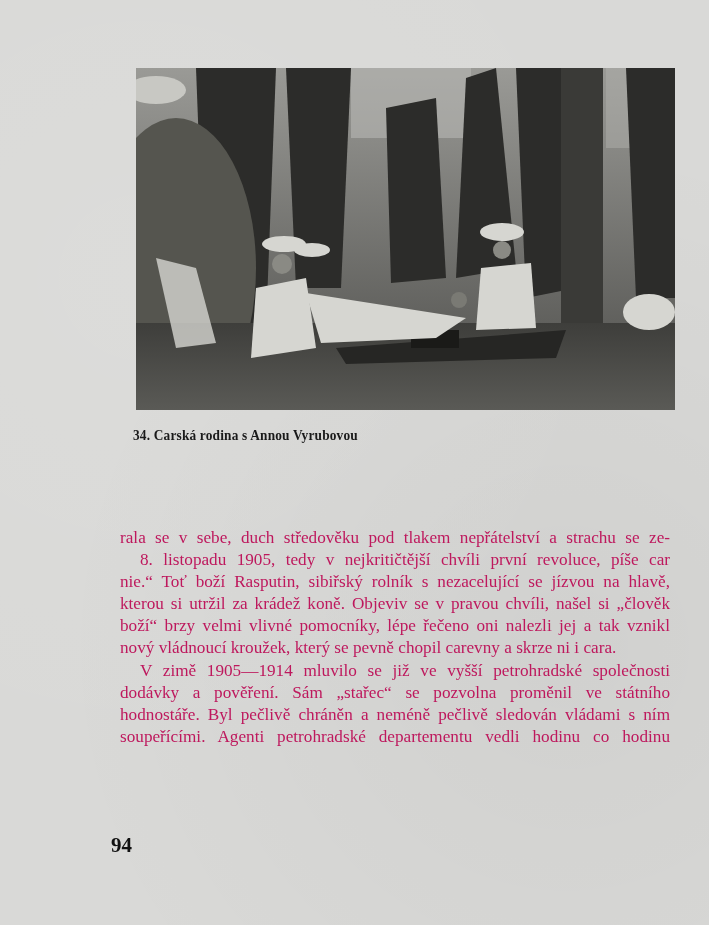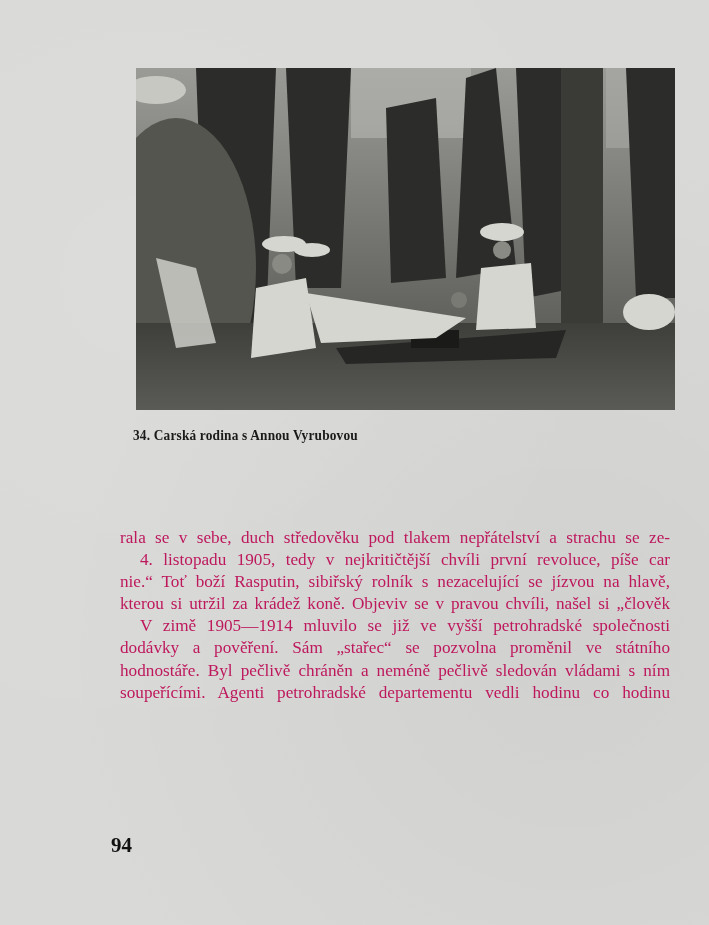--- a/index.html
+++ b/index.html
@@ -96,22 +96,24 @@
       <circle cx="366" cy="182" r="9" fill="#8a8a84"></circle>
       <circle cx="323" cy="232" r="8" fill="#7a7a74"></circle>
     </g>
   </svg>
 </div>
 
 <div class="caption">34. Carská rodina s Annou Vyrubovou</div>
 
 <div class="body-text" id="body-text">
     <span class="line">rala se v sebe, duch středověku pod tlakem nepřátelství a strachu se ze-</span>
-    <span class="line indent">4. listopadu 1905, tedy v nejkritičtější chvíli první revoluce, píše car</span>
+    <span class="line indent">8. listopadu 1905, tedy v nejkritičtější chvíli první revoluce, píše car</span>
     <span class="line">nie.“ Toť boží Rasputin, sibiřský rolník s nezacelující se jízvou na hlavě,</span>
     <span class="line">kterou si utržil za krádež koně. Objeviv se v pravou chvíli, našel si „člověk</span>
+    <span class="line">boží“ brzy velmi vlivné pomocníky, lépe řečeno oni nalezli jej a tak vznikl</span>
+    <span class="line last">nový vládnoucí kroužek, který se pevně chopil carevny a skrze ni i cara.</span>
     <span class="line indent">V zimě 1905—1914 mluvilo se již ve vyšší petrohradské společnosti</span>
     <span class="line">dodávky a pověření. Sám „stařec“ se pozvolna proměnil ve státního</span>
     <span class="line">hodnostáře. Byl pečlivě chráněn a neméně pečlivě sledován vládami s ním</span>
     <span class="line">soupeřícími. Agenti petrohradské departementu vedli hodinu co hodinu</span>
   </div>
 
 <div class="page-number">94</div>
 
 </body></html>

